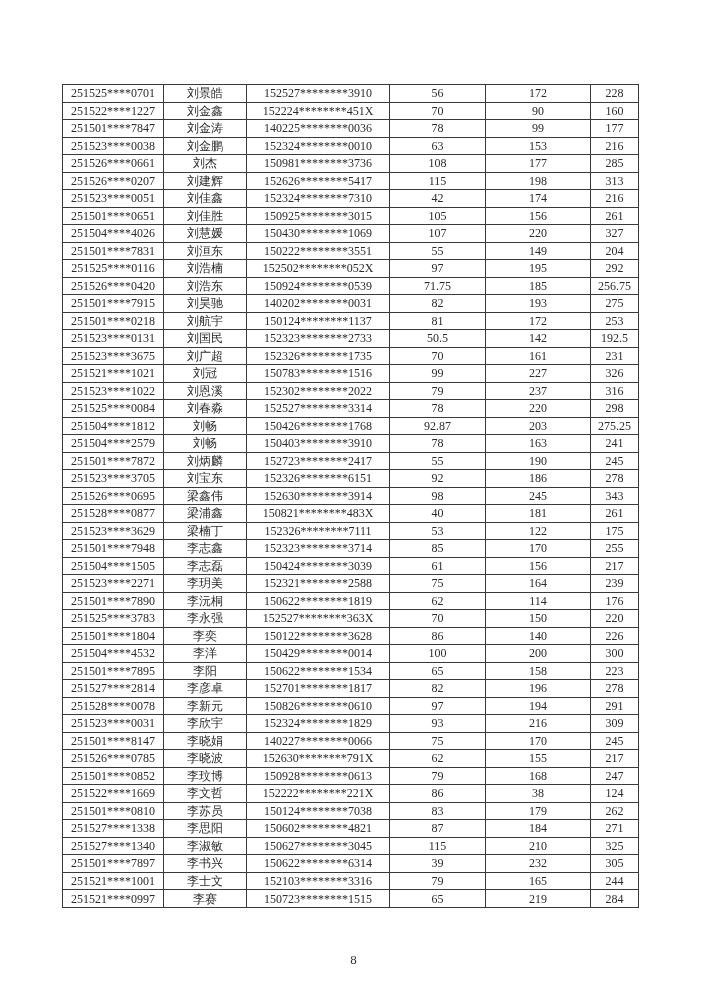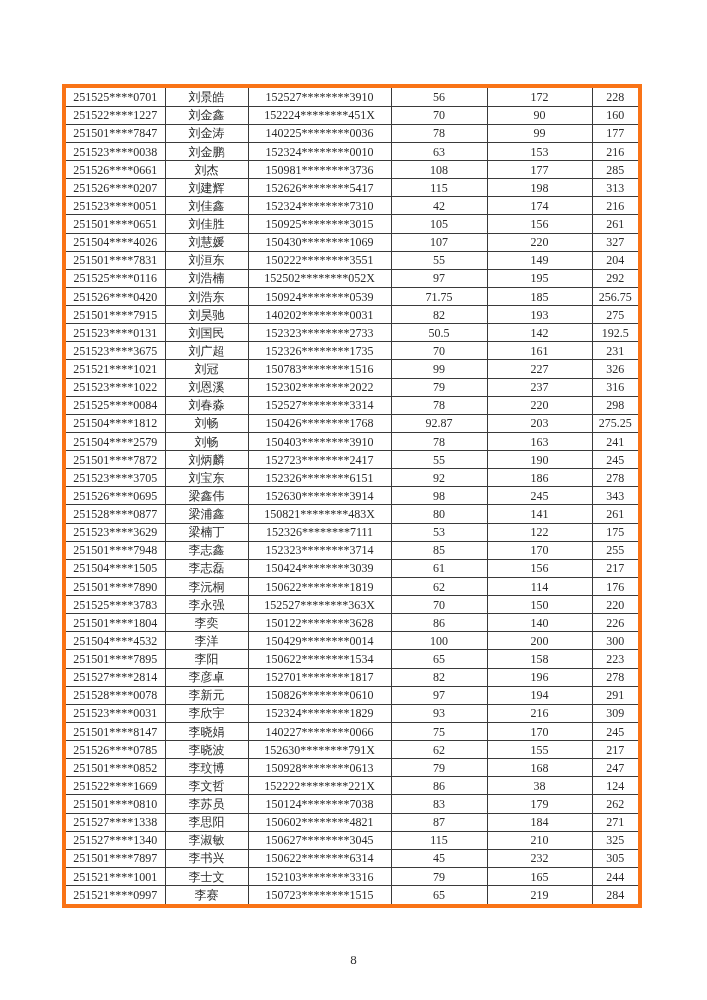--- a/index.html
+++ b/index.html
@@ -27,21 +27,21 @@
     border: 1px solid #3a3a3a;
     text-align: center;
     vertical-align: middle;
     font-size: 12px;
     line-height: 1;
     padding: 0;
     white-space: nowrap;
     overflow: hidden;
     color: #2b2b2b;
   }
-  table.score-table { border: 4px solid #f97316; }
+  table.score-table { border: 1px solid #f97316; }
   .footer-page-number {
     position: absolute;
     left: 0; top: 952px;
     width: 707px;
     text-align: center;
     font-size: 13px;
     color: #333333;
   }
 </style>
 </head>
@@ -156,20 +156,28 @@
         </tr>
         <tr>
           <td>251501****7915</td>
           <td>刘昊驰</td>
           <td>140202********0031</td>
           <td>82</td>
           <td>193</td>
           <td>275</td>
         </tr>
         <tr>
+          <td>251501****0218</td>
+          <td>刘航宇</td>
+          <td>150124********1137</td>
+          <td>81</td>
+          <td>172</td>
+          <td>253</td>
+        </tr>
+        <tr>
           <td>251523****0131</td>
           <td>刘国民</td>
           <td>152323********2733</td>
           <td>50.5</td>
           <td>142</td>
           <td>192.5</td>
         </tr>
         <tr>
           <td>251523****3675</td>
           <td>刘广超</td>
@@ -239,22 +247,22 @@
           <td>梁鑫伟</td>
           <td>152630********3914</td>
           <td>98</td>
           <td>245</td>
           <td>343</td>
         </tr>
         <tr>
           <td>251528****0877</td>
           <td>梁浦鑫</td>
           <td>150821********483X</td>
-          <td>80</td>
-          <td>141</td>
+          <td>40</td>
+          <td>181</td>
           <td>261</td>
         </tr>
         <tr>
           <td>251523****3629</td>
           <td>梁楠丁</td>
           <td>152326********7111</td>
           <td>53</td>
           <td>122</td>
           <td>175</td>
         </tr>
@@ -268,20 +276,28 @@
         </tr>
         <tr>
           <td>251504****1505</td>
           <td>李志磊</td>
           <td>150424********3039</td>
           <td>61</td>
           <td>156</td>
           <td>217</td>
         </tr>
         <tr>
+          <td>251523****2271</td>
+          <td>李玥美</td>
+          <td>152321********2588</td>
+          <td>75</td>
+          <td>164</td>
+          <td>239</td>
+        </tr>
+        <tr>
           <td>251501****7890</td>
           <td>李沅桐</td>
           <td>150622********1819</td>
           <td>62</td>
           <td>114</td>
           <td>176</td>
         </tr>
         <tr>
           <td>251525****3783</td>
           <td>李永强</td>
@@ -391,21 +407,21 @@
           <td>李淑敏</td>
           <td>150627********3045</td>
           <td>115</td>
           <td>210</td>
           <td>325</td>
         </tr>
         <tr>
           <td>251501****7897</td>
           <td>李书兴</td>
           <td>150622********6314</td>
-          <td>45</td>
+          <td>39</td>
           <td>232</td>
           <td>305</td>
         </tr>
         <tr>
           <td>251521****1001</td>
           <td>李士文</td>
           <td>152103********3316</td>
           <td>79</td>
           <td>165</td>
           <td>244</td>

